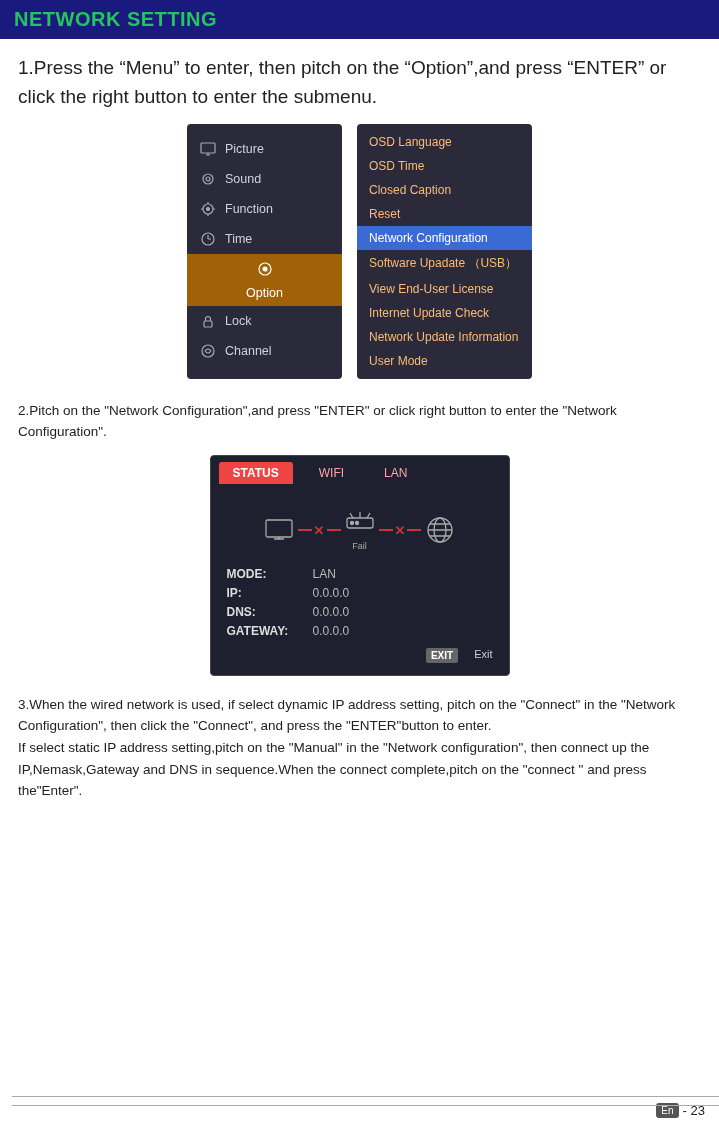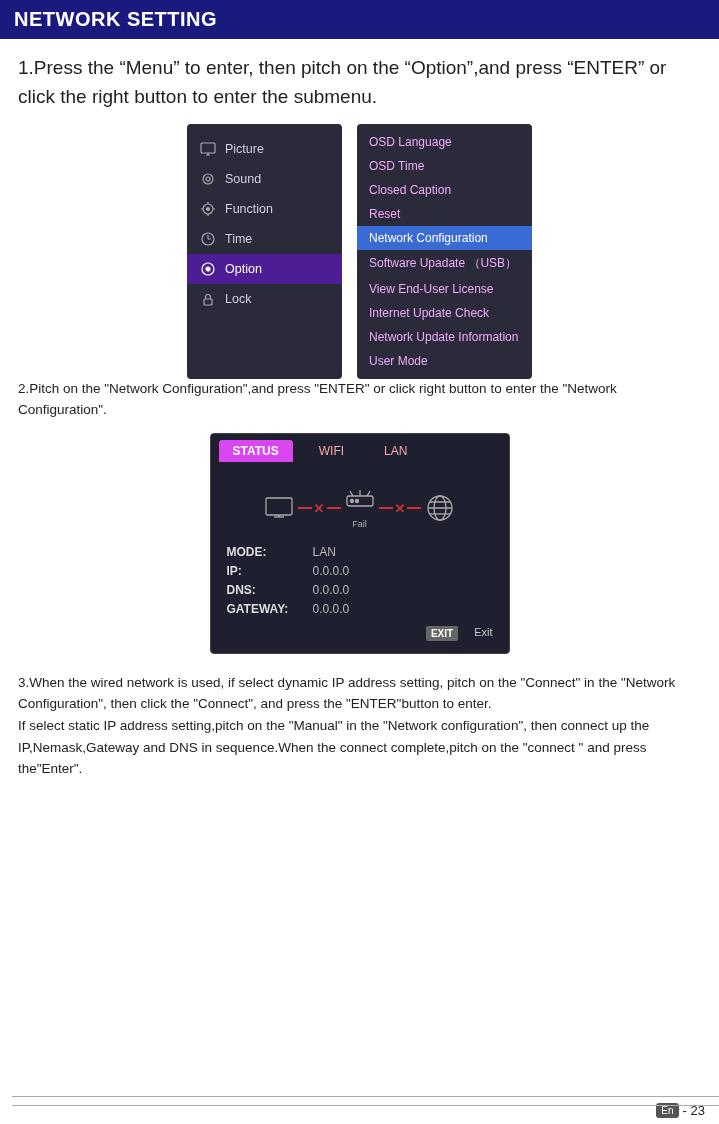--- a/index.html
+++ b/index.html
@@ -9,21 +9,21 @@
       background: #ffffff;
       font-family: Arial, sans-serif;
       font-size: 14px;
       color: #222;
       position: relative;
     }
 
     
     .page-header {
       background: #1a1a7e;
-      color: #ffffff;
+      color: #22c55e;
       font-size: 20px;
       font-weight: bold;
       padding: 8px 14px;
       letter-spacing: 0.5px;
     }
 
     
     .page-content {
       padding: 14px 18px 60px 18px;
     }
@@ -32,20 +32,21 @@
       font-size: 19px;
       line-height: 1.55;
       color: #222;
       margin-bottom: 12px;
     }
 
     
     .step1-layout {
       display: flex;
       gap: 15px;
+      margin-bottom: 22px;
       margin-top: 4px;
       justify-content: center;
     }
 
     
     .menu-panel {
       width: 155px;
       background: #2a2a3a;
       border-radius: 4px;
       overflow: hidden;
@@ -55,22 +56,23 @@
     .menu-item {
       display: flex;
       align-items: center;
       padding: 6px 12px;
       color: #d0d0e0;
       font-size: 12.5px;
       gap: 8px;
     }
 
     .menu-item.active {
-      background: #4c1d95;
+      background: #a16207;
       color: #fff;
+      flex-direction: column;
     }
 
     .menu-icon {
       width: 18px;
       height: 18px;
       display: flex;
       align-items: center;
       justify-content: center;
       flex-shrink: 0;
     }
@@ -79,21 +81,21 @@
     .option-panel {
       width: 175px;
       background: #2a2a3a;
       border-radius: 4px;
       overflow: hidden;
       padding: 6px 0;
     }
 
     .option-item {
       padding: 5px 12px;
-      color: #f0abfc;
+      color: #fdba74;
       font-size: 12px;
       cursor: default;
     }
 
     .option-item.highlighted {
       background: #3a6ad4;
       color: #fff;
     }
 
     
@@ -127,21 +129,21 @@
 
     .network-tab {
       padding: 4px 14px;
       font-size: 12px;
       color: #fca5a5;
       border-radius: 3px 3px 0 0;
       background: transparent;
     }
 
     .network-tab.active {
-      background: #d946ef;
+      background: #ef4444;
       color: #fff;
       font-weight: bold;
     }
 
     .network-body {
       padding: 14px 16px 12px 16px;
       color: #ccc;
     }
 
     
@@ -337,20 +339,29 @@
       <div class="menu-item">
         <span class="menu-icon">
           <svg width="16" height="16" viewBox="0 0 16 16" fill="none" stroke="#aaa" stroke-width="1.2">
             <rect x="4" y="8" width="8" height="6" rx="1"></rect>
             <path d="M5.5 8V6a2.5 2.5 0 0 1 5 0v2"></path>
           </svg>
         </span>
         <span>Lock</span>
       </div>
 
+      <div class="menu-item">
+        <span class="menu-icon">
+          <svg width="16" height="16" viewBox="0 0 16 16" fill="none" stroke="#aaa" stroke-width="1.2">
+            <circle cx="8" cy="8" r="6"></circle>
+            <path d="M5 8 Q8 4 11 8 Q8 12 5 8"></path>
+          </svg>
+        </span>
+        <span>Channel</span>
+      </div>
     </div>
 
     <div class="option-panel">
       <div class="option-item">
         <span>OSD Language</span>
       </div>
       <div class="option-item">
         <span>OSD Time</span>
       </div>
       <div class="option-item">

